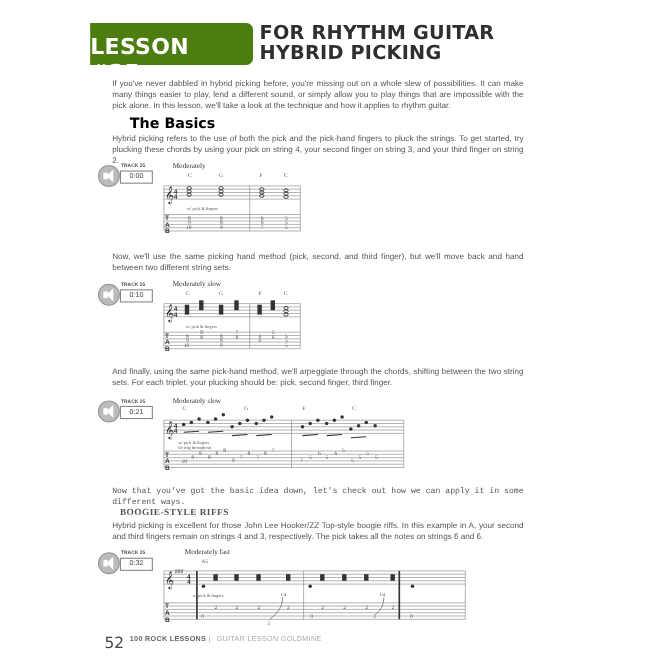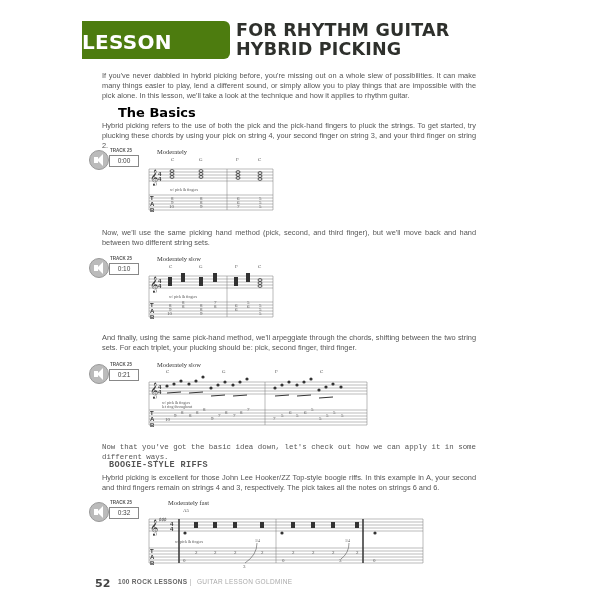--- a/index.html
+++ b/index.html
@@ -2,30 +2,30 @@
 <html><head>
 <meta charset="utf-8">
 <style>
   html, body { margin:0; padding:0; background:#fff; }
   body { width:600px; height:600px; position:relative; overflow:hidden; font-family:"Liberation Sans", sans-serif; color:#444; }
   .header-box { position:absolute; left:82px; top:21px; width:148px; height:38px; background:#4d7c0f; border-radius:0 6px 6px 0; }
   .header-box span { position:absolute; right:8px; top:9px; color:#fff; font-weight:bold; font-size:20px; letter-spacing:0.3px; font-family:"DejaVu Sans", sans-serif; }
   .header-title { position:absolute; left:236px; top:21px; color:#2e302c; font-weight:bold; font-size:17.5px; line-height:19px; font-family:"DejaVu Sans", sans-serif; letter-spacing:0.2px; }
   .para { position:absolute; left:102px; width:374px; font-size:7.4px; line-height:10px; color:#555; text-align:justify; }
   .h2 { position:absolute; left:108px; top:105px; font-weight:bold; font-size:13px; color:#000000; font-family:"DejaVu Sans", sans-serif;margin-left:10px; }
-  .h3 { position:absolute; left:109px; top:460px; font-weight:bold; font-size:8.5px; color:#555; letter-spacing:0.4px; font-family:Liberation Mono, monospace; }
+  .h3 { position:absolute; left:109px; top:460px; font-weight:bold; font-size:8.5px; color:#555; letter-spacing:0.4px; font-family:Liberation Serif, serif; }
   .track { position:absolute; left:89px; width:52px; height:20px; }
   .track .speaker { position:absolute; left:0; top:0; width:18px; height:18px; border-radius:50%; background:#bbb; border:1px solid #999; }
   .track .speaker:before { content:""; position:absolute; left:4px; top:6px; width:4px; height:6px; background:#fff; }
   .track .speaker:after { content:""; position:absolute; left:7px; top:3px; width:0; height:0; border-top:6px solid transparent; border-bottom:6px solid transparent; border-right:6px solid #fff; }
   .track .lbl { position:absolute; left:21px; top:-2px; font-size:4.5px; color:#555; font-weight:bold; }
   .track .time { position:absolute; left:20px; top:5px; width:28px; height:10px; border:1px solid #888; font-size:6.5px; line-height:10px; text-align:center; color:#444; }
   .notation { position:absolute; }
   .tempo { position:absolute; font-family:"Liberation Serif", serif; font-size:6.5px; color:#333; }
-  .footer-num { position:absolute; left:95px; top:577px; font-weight:bold; font-size:11px; color:#444; font-family:"DejaVu Sans", sans-serif; }
+  .footer-num { position:absolute; left:95px; top:577px; font-weight:normal; font-size:14px; color:#444; font-family:"DejaVu Sans", sans-serif; }
   .footer-book { position:absolute; left:118px; top:578px; font-weight:bold; font-size:6.5px; color:#666; letter-spacing:0.3px; }
   .footer-sub { position:absolute; left:197px; top:578px; font-size:6.5px; color:#aaa; letter-spacing:0.3px; }
 </style>
 </head>
 <body>
 
 <div class="header-box">
   <span>LESSON #25:</span>
 </div>
 <div class="header-title">

